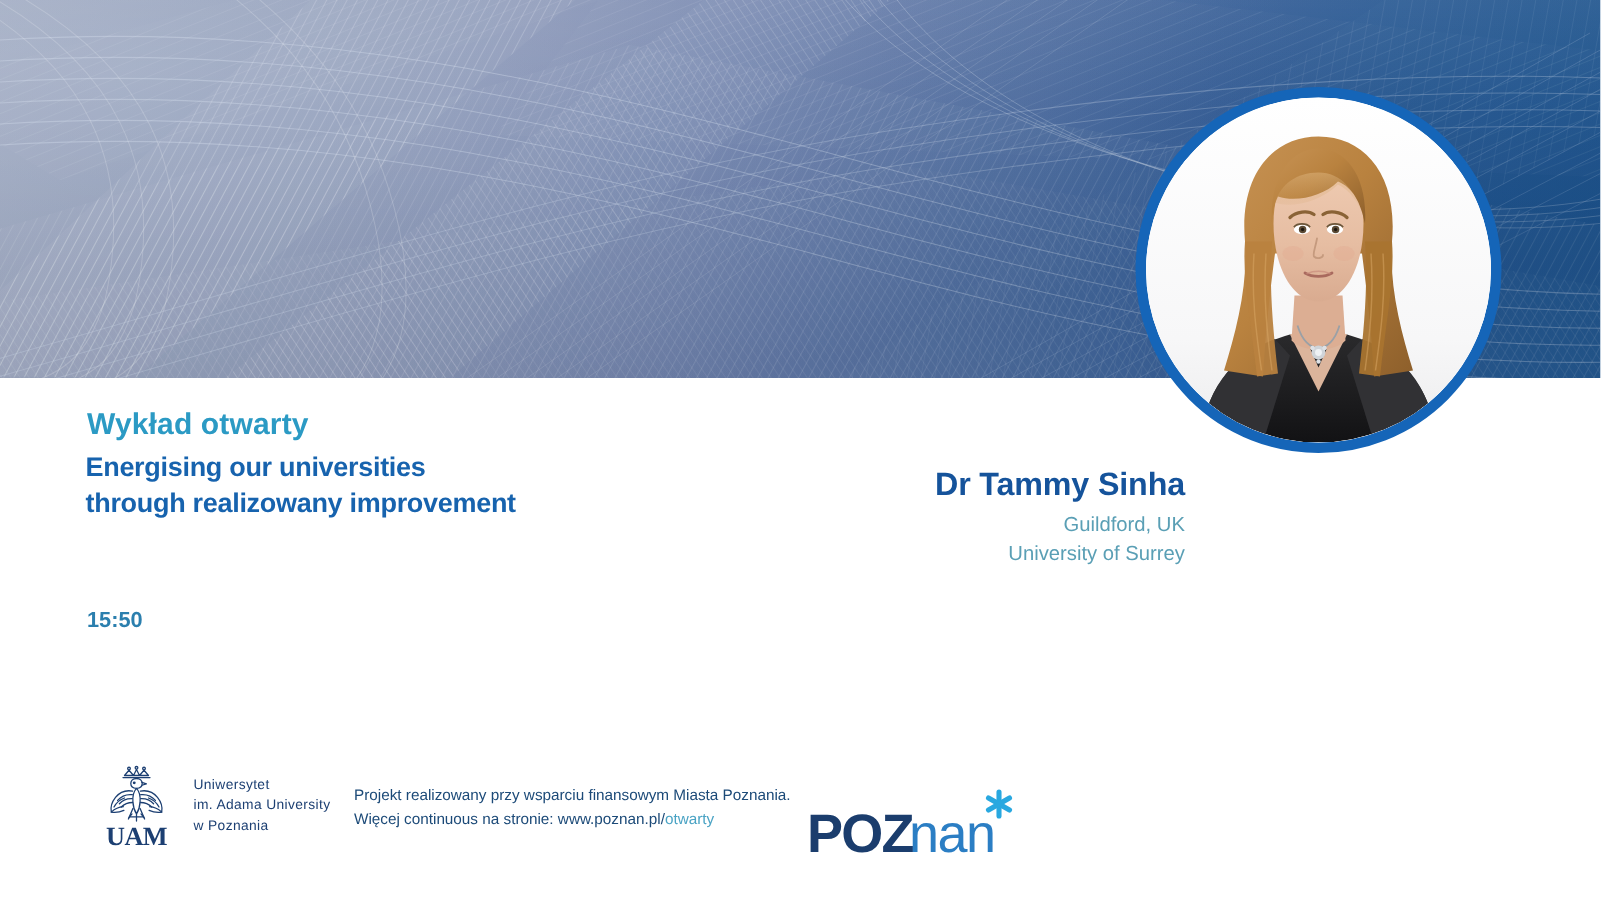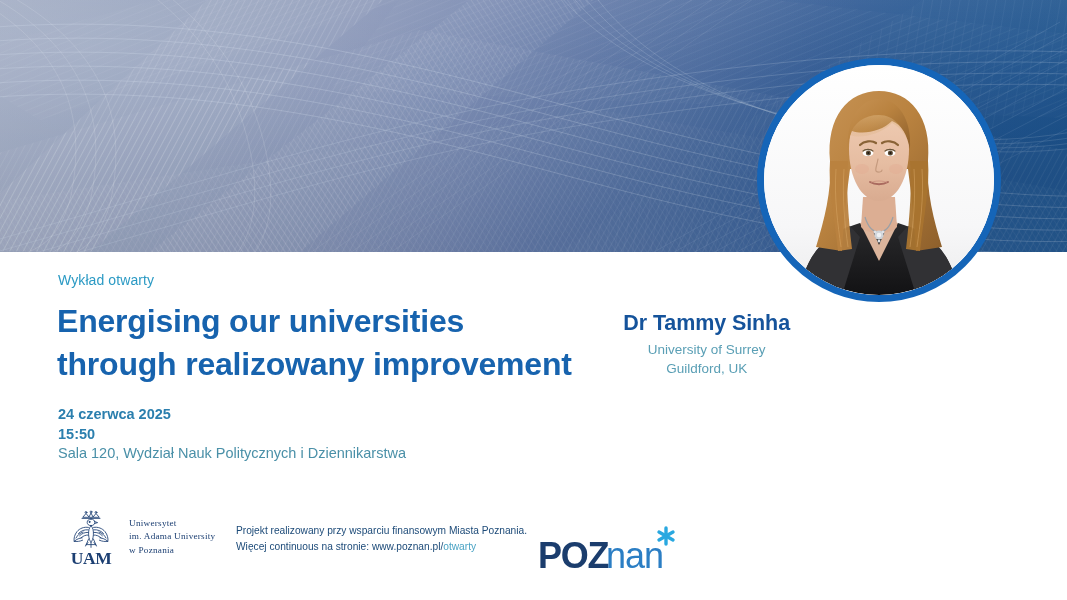--- a/index.html
+++ b/index.html
@@ -85,44 +85,44 @@
     top: 252px;
     width: 1067px;
     height: 348px;
     background: #ffffff;
   }
 
   .kicker {
     position: absolute;
     left: 58px;
     top: 20px;
-    font-size: 14px;
-    font-weight: normal;
+    font-size: 20px;
+    font-weight: bold;
     color: #2b9ac4;
     letter-spacing: 0.1px;
     white-space: nowrap;
   }
   .title {
     position: absolute;
     left: 57px;
     top: 48px;
-    font-size: 32px;
+    font-size: 18px;
     font-weight: bold;
     color: #1763ae;
     line-height: 1.33;
     letter-spacing: -0.2px;
     white-space: nowrap;
   }
   .title-line-2 { display: block; }
 
   .speaker {
     position: absolute;
     right: 277px;
     top: 58px;
-    text-align: center;
+    text-align: right;
     white-space: nowrap;
   }
   .speaker-name {
     font-size: 21.5px;
     font-weight: bold;
     color: #15539b;
     letter-spacing: -0.1px;
     line-height: 1.25;
   }
   .speaker-org {
@@ -164,21 +164,21 @@
   .uam-logo {
     position: absolute;
     left: 62px;
     top: 8px;
     display: flex;
     align-items: center;
     gap: 9px;
   }
   .uam-mark { width: 58px; height: 58px; display: block; }
   .uam-text {
-    font-family: Liberation Serif, serif;
+    font-family: Liberation Sans, sans-serif;
     color: #1c3f72;
     font-size: 9.2px;
     line-height: 1.48;
     letter-spacing: 0.25px;
     white-space: nowrap;
   }
   .uam-text span { display: block; }
 
   .sponsor {
     position: absolute;
@@ -388,30 +388,28 @@
   <div class="kicker">Wykład otwarty</div>
 
   <div class="title">
     <span>Energising our universities</span>
     <span class="title-line-2">through realizowany improvement</span>
   </div>
 
   <div class="speaker">
     <div class="speaker-name">Dr Tammy Sinha</div>
     <div class="speaker-org">
+      <span>Guildford, UK</span>
       <span>University of Surrey</span>
-      <span>Guildford, UK</span>
     </div>
   </div>
 
   <div class="eventinfo">
-    <div class="ev-date">24 czerwca 2025</div>
     <div class="ev-time">15:50</div>
     <div class="ev-venue">
-      <span>Sala 120, Wydział Nauk Politycznych i Dziennikarstwa</span>
     </div>
   </div>
 
   <div class="footer">
 
     <div class="uam-logo">
       <svg class="uam-mark" viewBox="0 0 58 58">
         <g fill="none" stroke="#1c3f72" stroke-width="0.85" stroke-linecap="round" stroke-linejoin="round">
 
           <path d="M 21,9 L 24,5.5 L 27,9 L 29,5 L 31,9 L 34,5.5 L 37,9 Z"></path>

